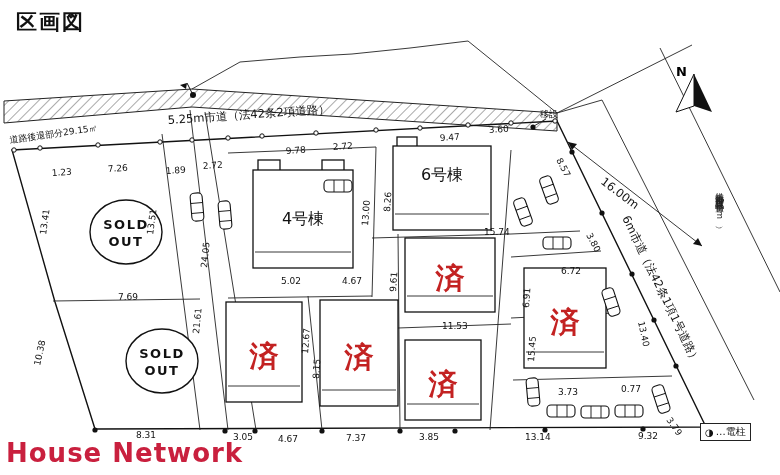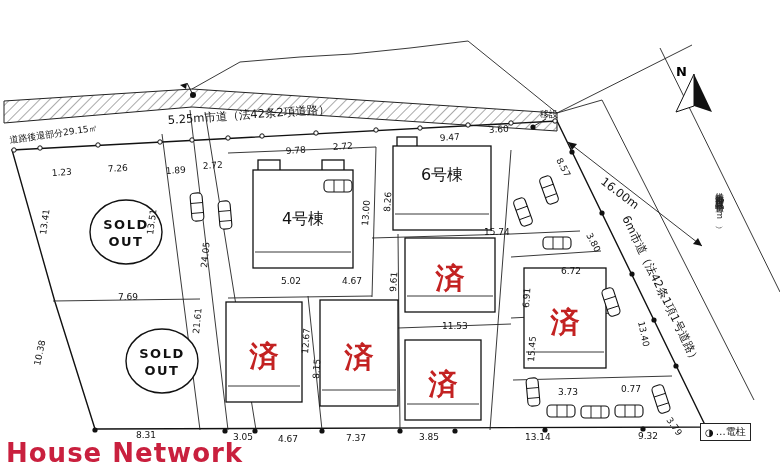--- a/index.html
+++ b/index.html
@@ -231,19 +231,20 @@
         <text x="136" y="438" class="dim">8.31</text>
         <text x="233" y="440" class="dim">3.05</text>
         <text x="278" y="442" class="dim">4.67</text>
         <text x="346" y="441" class="dim">7.37</text>
         <text x="419" y="440" class="dim">3.85</text>
         <text x="525" y="440" class="dim">13.14</text>
         <text x="638" y="439" class="dim">9.32</text>
       </g>
   </svg>
 
+  <div class="title">区画図</div>
   <div class="vtext">横浜市都市計画道路（幅員16m）</div>
   <div class="legend">
     <span>◑</span>
     <span>…電柱</span>
   </div>
   <div class="brand">House Network</div>
 </div>
 
 </body></html>

